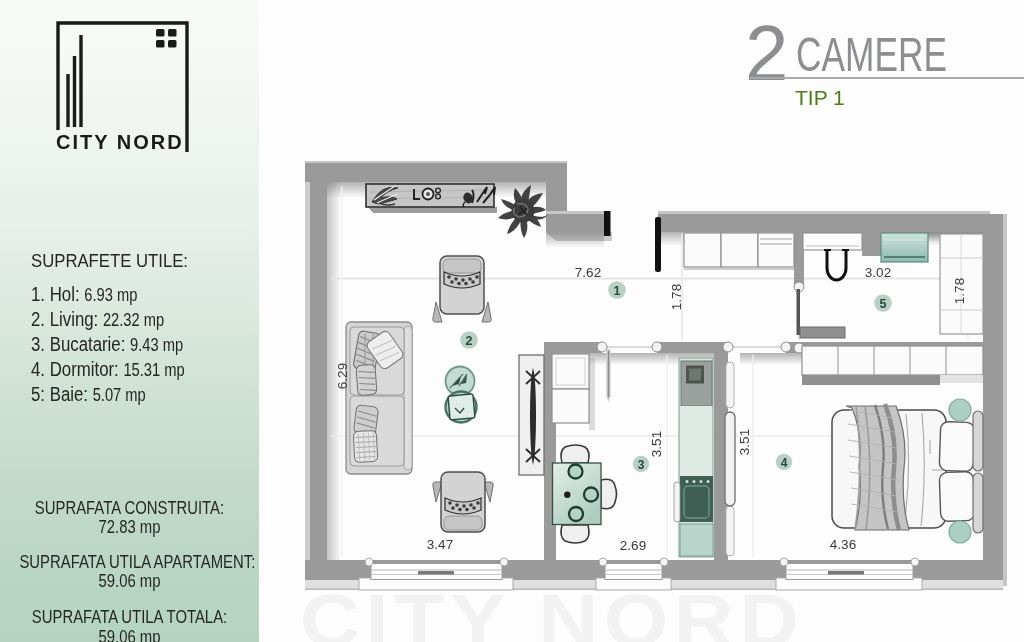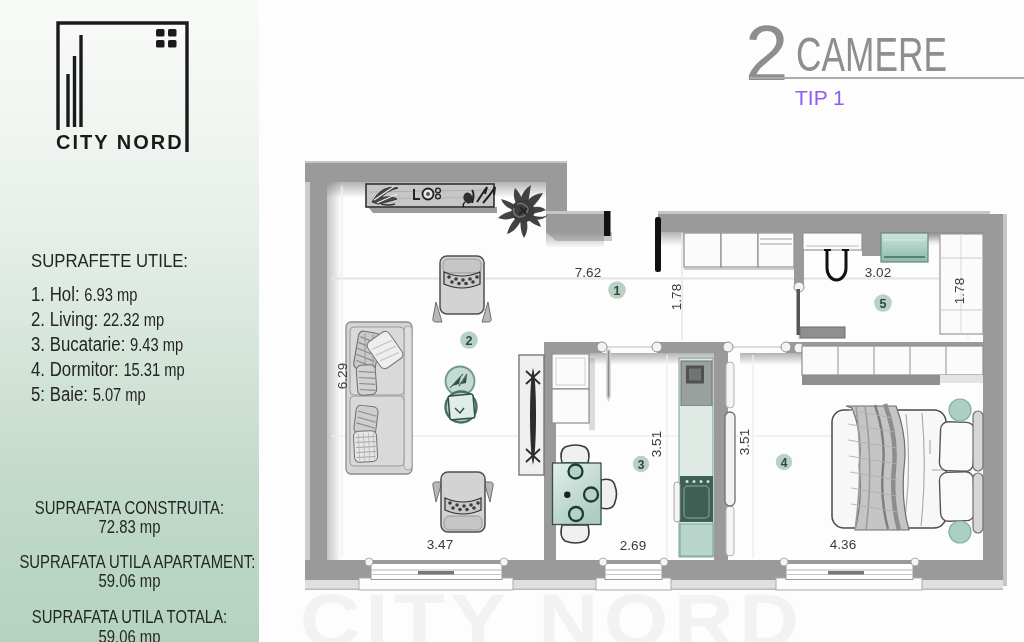--- a/index.html
+++ b/index.html
@@ -11,21 +11,21 @@
     background:linear-gradient(180deg,#f8faf8 0%,#f3f7f3 15%,#e7efe9 35%,#d5e5da 55%,#c3dacb 75%,#b3d3c0 100%);}
   #logo{position:absolute;left:0;top:0;}
   .sutitle{position:absolute;left:31px;top:250px;font-size:19px;color:#242424;transform:scaleX(0.88);transform-origin:0 0;white-space:nowrap;}
   #sulist{position:absolute;left:31px;top:282px;font-size:20px;color:#242424;line-height:24px;white-space:nowrap;transform:scaleX(0.84);transform-origin:0 0;}
   #sulist .v{font-size:17.5px;}
   .botline{position:absolute;width:259px;text-align:center;color:#262626;font-size:17.5px;white-space:nowrap;transform:scaleX(0.85);}
   
   #hdr2{position:absolute;left:745px;top:8px;font-size:78px;color:#8d8e90;}
   #hdrcam{position:absolute;left:796px;top:26px;font-size:49px;color:#8d8e90;transform:scaleX(0.72);transform-origin:0 0;letter-spacing:0px;}
   #hdrline{position:absolute;left:750px;top:77px;width:274px;height:2px;background:#a9aaac;}
-  #hdrtip{position:absolute;left:795px;top:86px;font-size:21px;color:#8b5cf6;}
+  #hdrtip{position:absolute;left:795px;top:86px;font-size:21px;color:#4d7c0f;}
   
   #wm{position:absolute;left:300px;top:578px;font-size:74px;font-weight:bold;color:#f1f2f1;letter-spacing:5px;transform:scaleX(1.12);transform-origin:0 0;}
   #plansvg{position:absolute;left:0;top:0;}
 </style>
 </head>
 <body>
 <div id="page">
 
   <div id="sidebar"></div>
 

